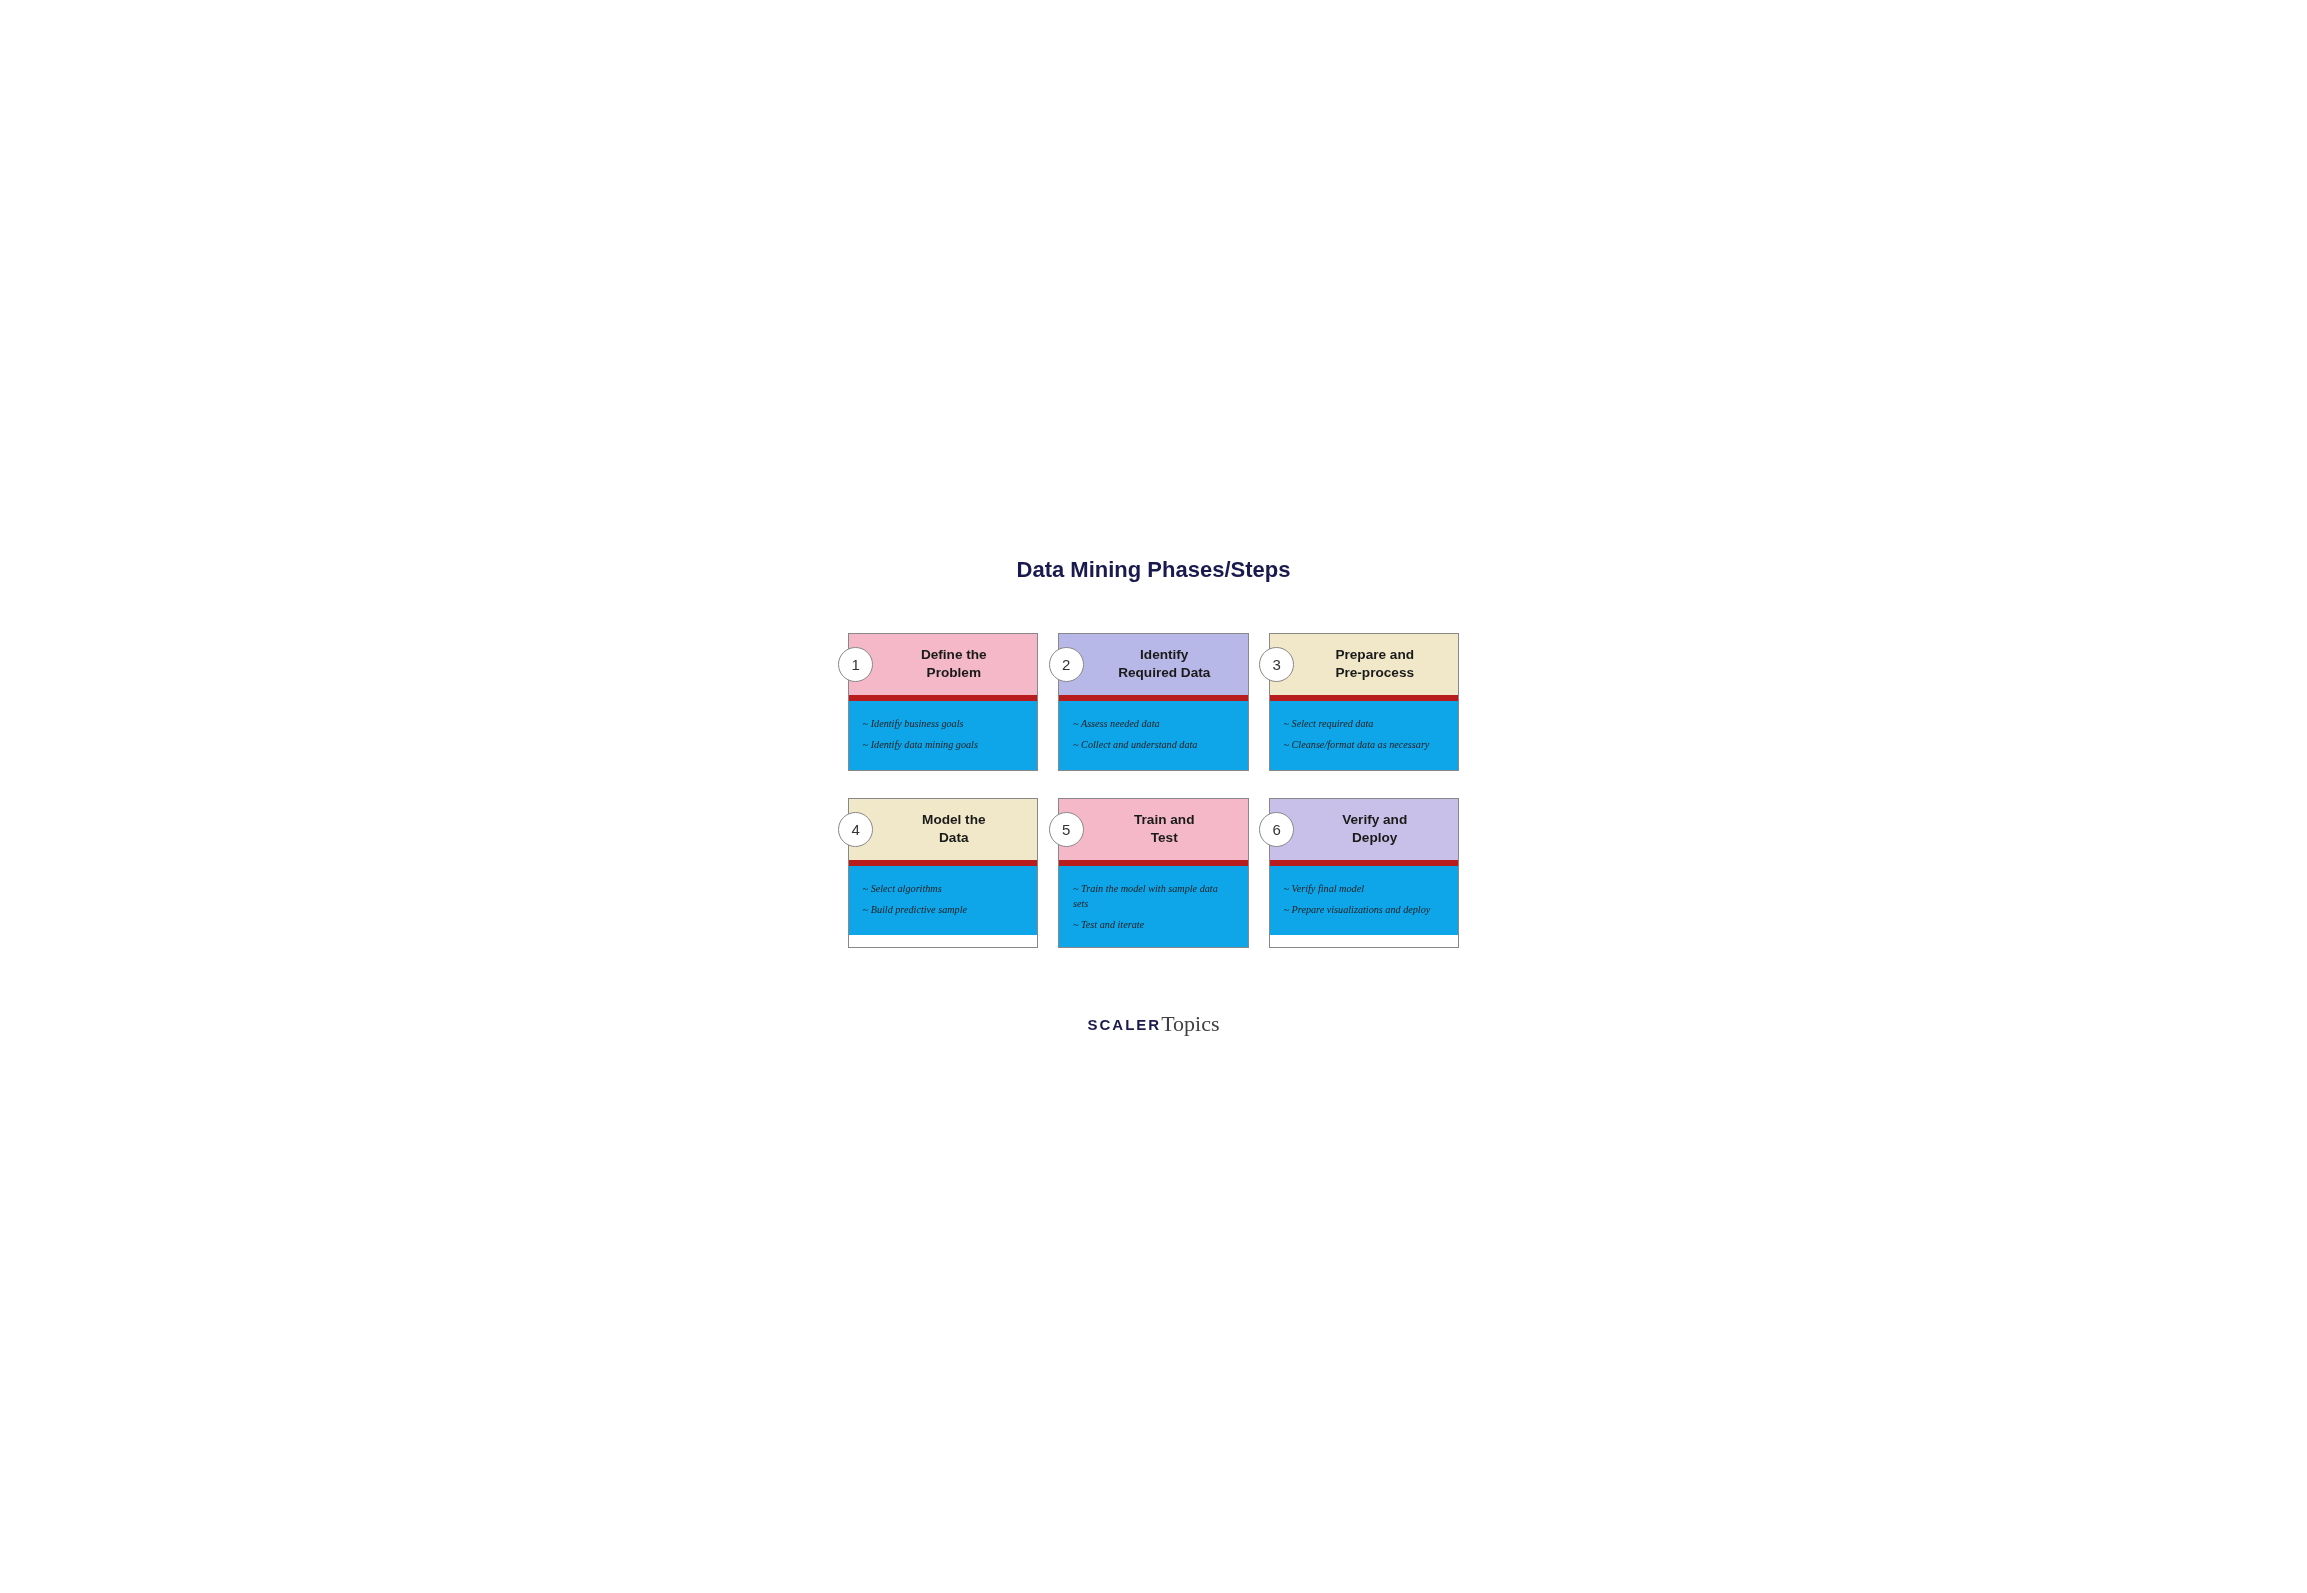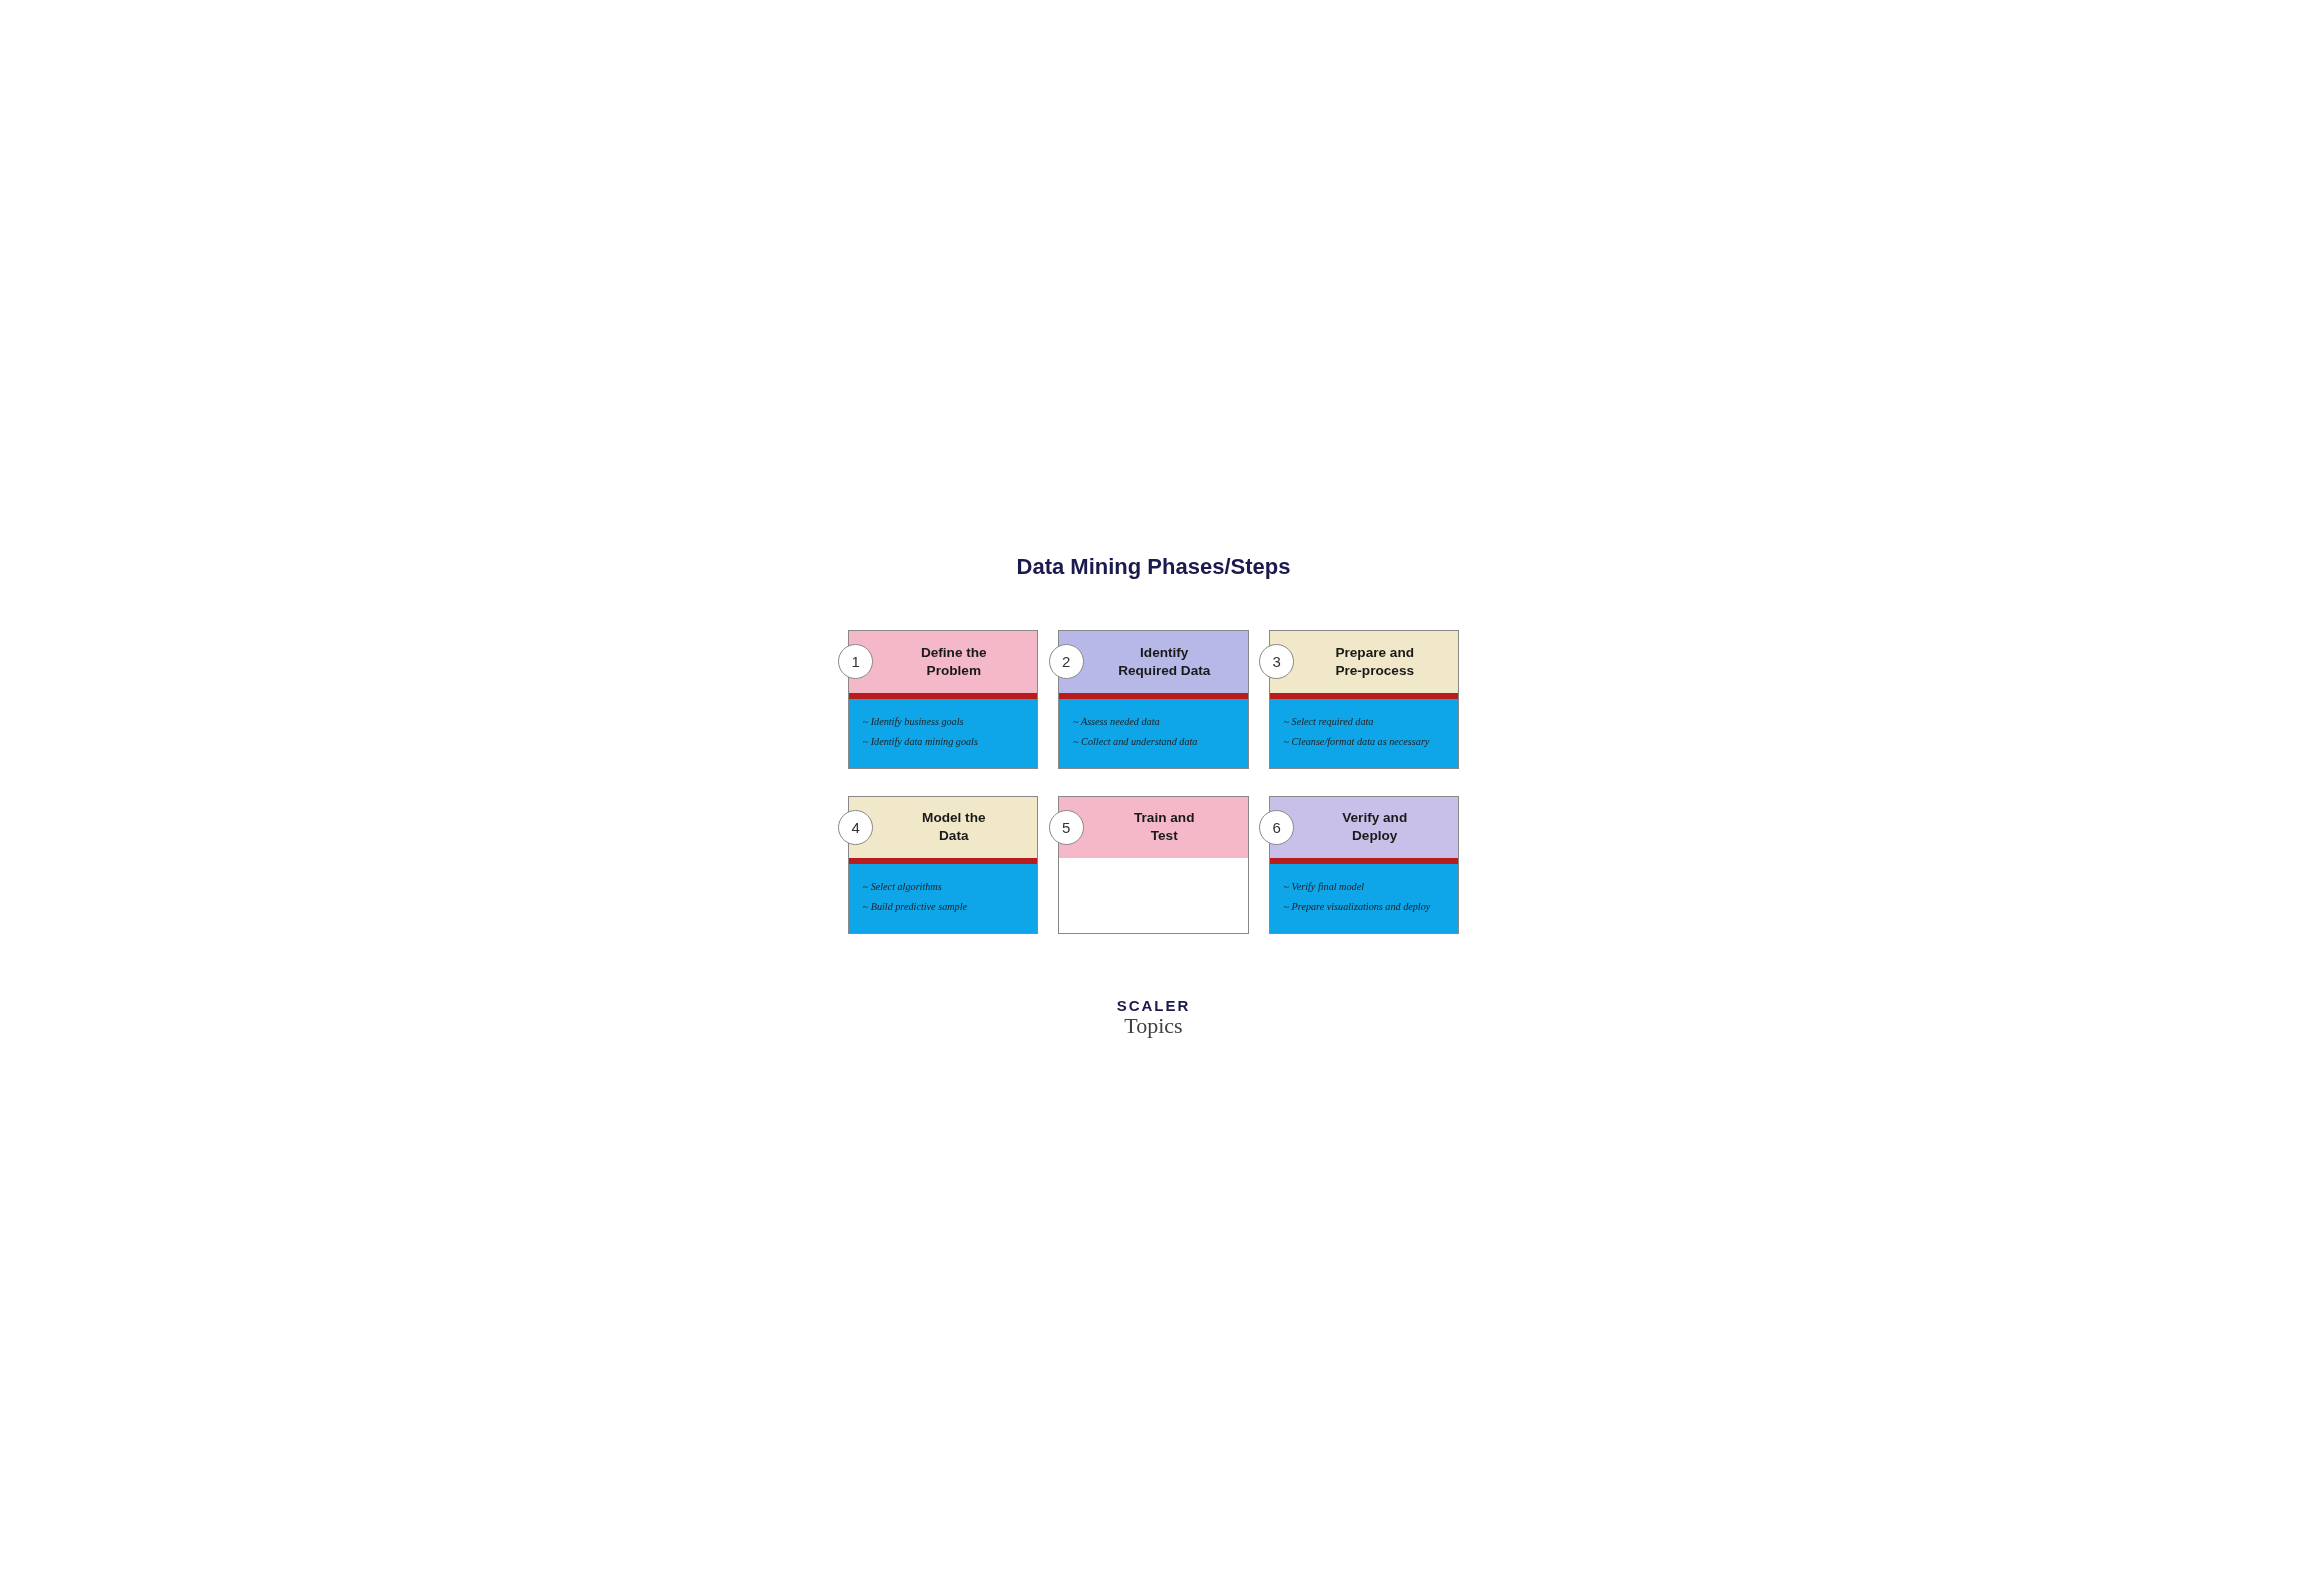--- a/index.html
+++ b/index.html
@@ -110,21 +110,20 @@
     .color-pink   { background-color: #f4b8c8; }
     .color-purple { background-color: #b8b8e8; }
     .color-cream  { background-color: #f0e8c8; }
     .color-cream2 { background-color: #f0e8c8; }
     .color-pink2  { background-color: #f4b8c8; }
     .color-purple2{ background-color: #c8c0e8; }
 
     
     .logo-container {
       display: flex;
-      flex-direction: column;
       align-items: center;
       margin-top: 6.8px;
     }
 
     .logo-scaler {
       font-family: Arial, sans-serif;
       font-weight: bold;
       font-size: 15px;
       letter-spacing: 2px;
       color: #1a1a4e;
@@ -191,20 +190,26 @@
             <li>~ Select algorithms</li>
             <li>~ Build predictive sample</li>
           </ul>
         </div>
       </div>
       <div class="card">
         <div class="card-header color-pink2">
           <div class="card-number">5</div>
           <div class="card-title">Train and<br>Test</div>
         </div>
+        <div class="card-body">
+          <ul>
+            <li>~ Train the model with sample data sets</li>
+            <li>~ Test and iterate</li>
+          </ul>
+        </div>
       </div>
       <div class="card">
         <div class="card-header color-purple2">
           <div class="card-number">6</div>
           <div class="card-title">Verify and<br>Deploy</div>
         </div>
         <div class="card-body">
           <ul>
             <li>~ Verify final model</li>
             <li>~ Prepare visualizations and deploy</li>

